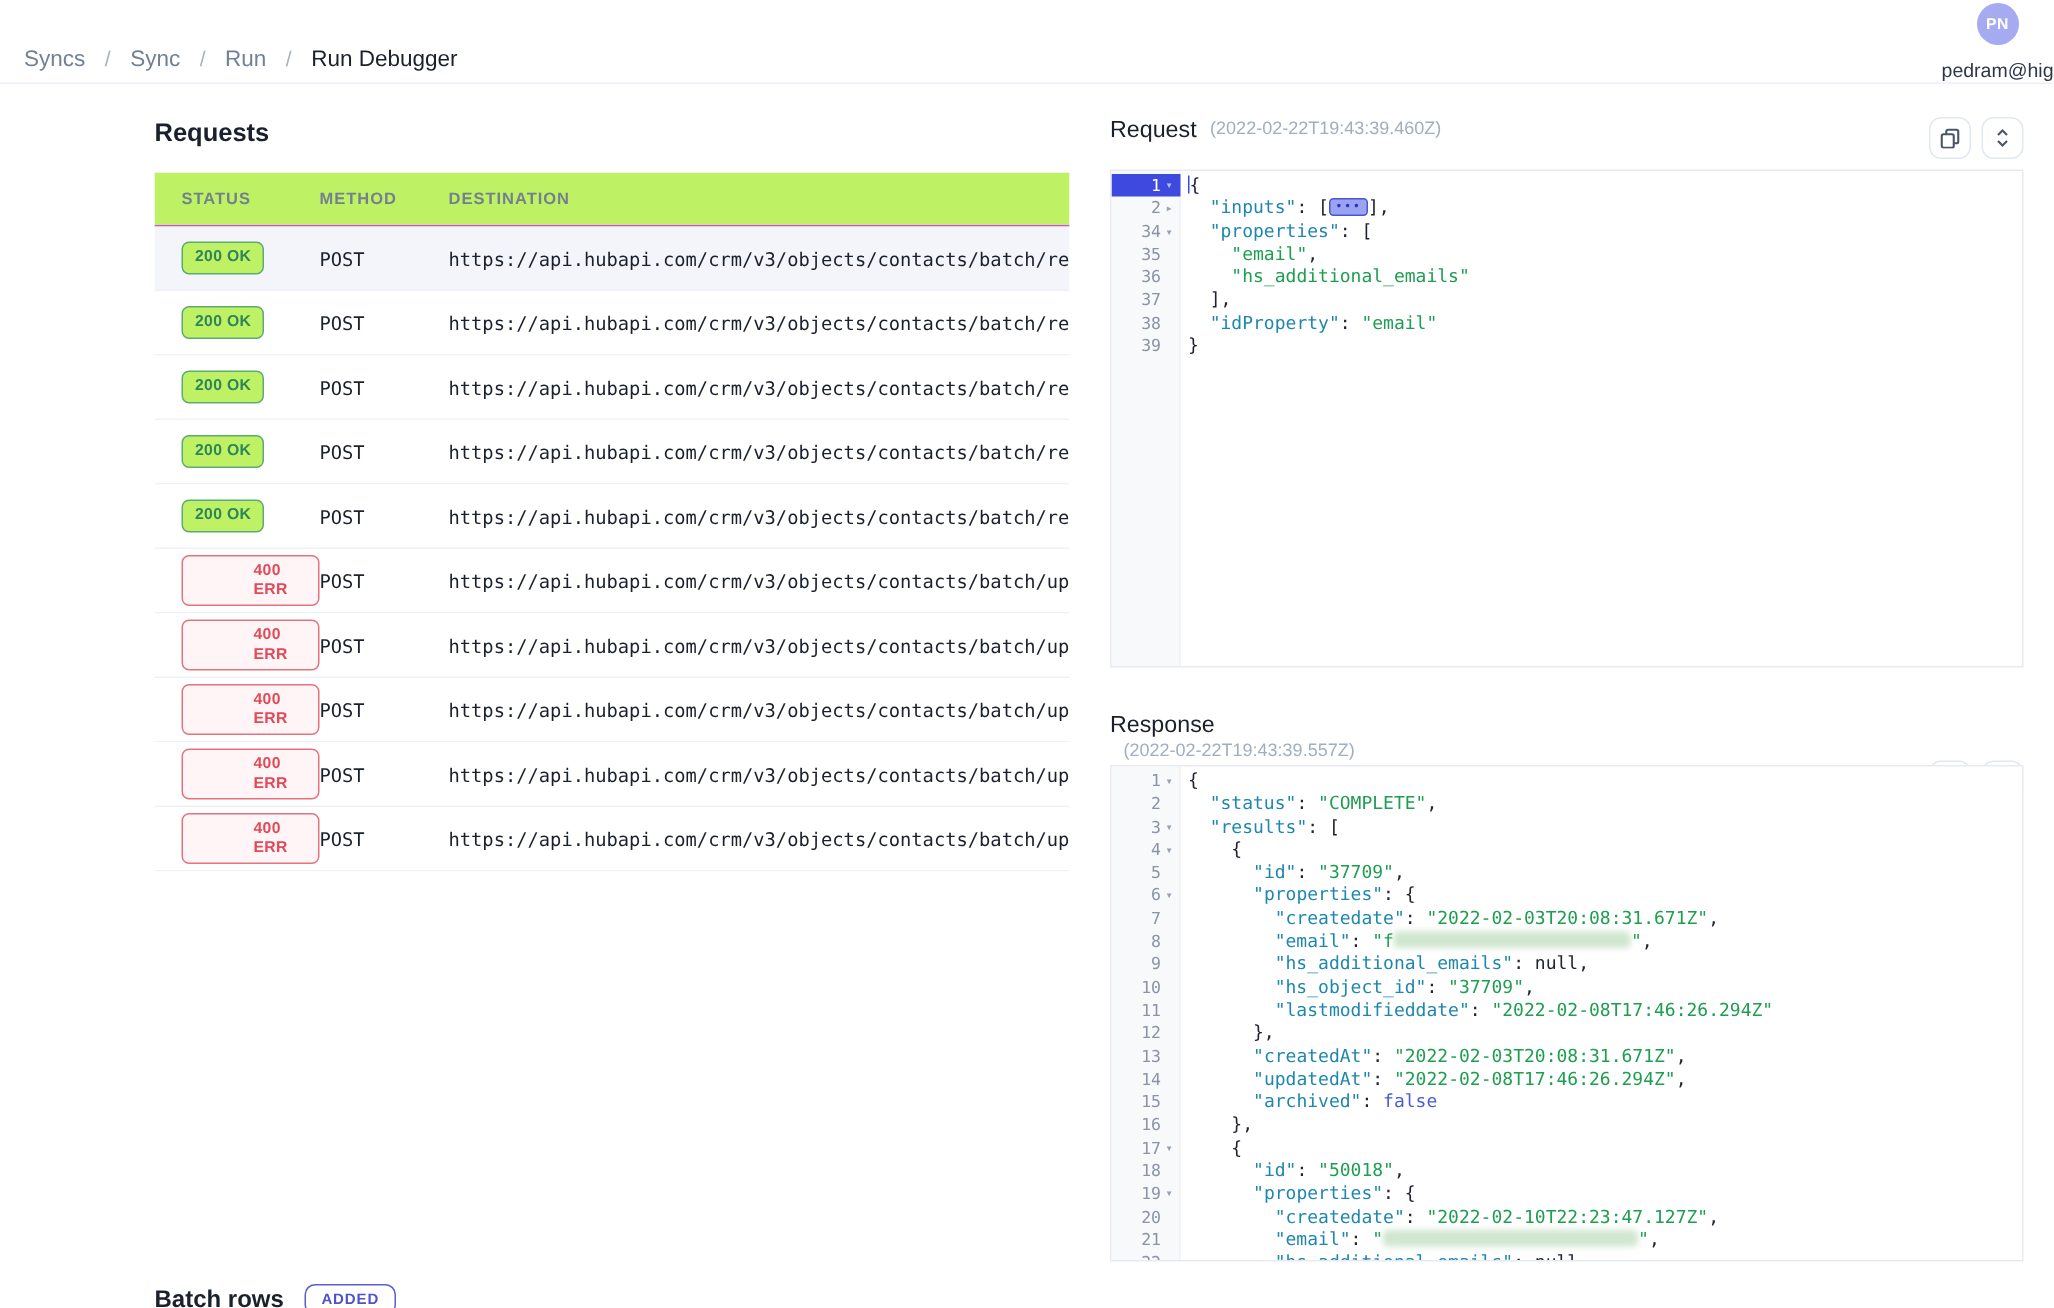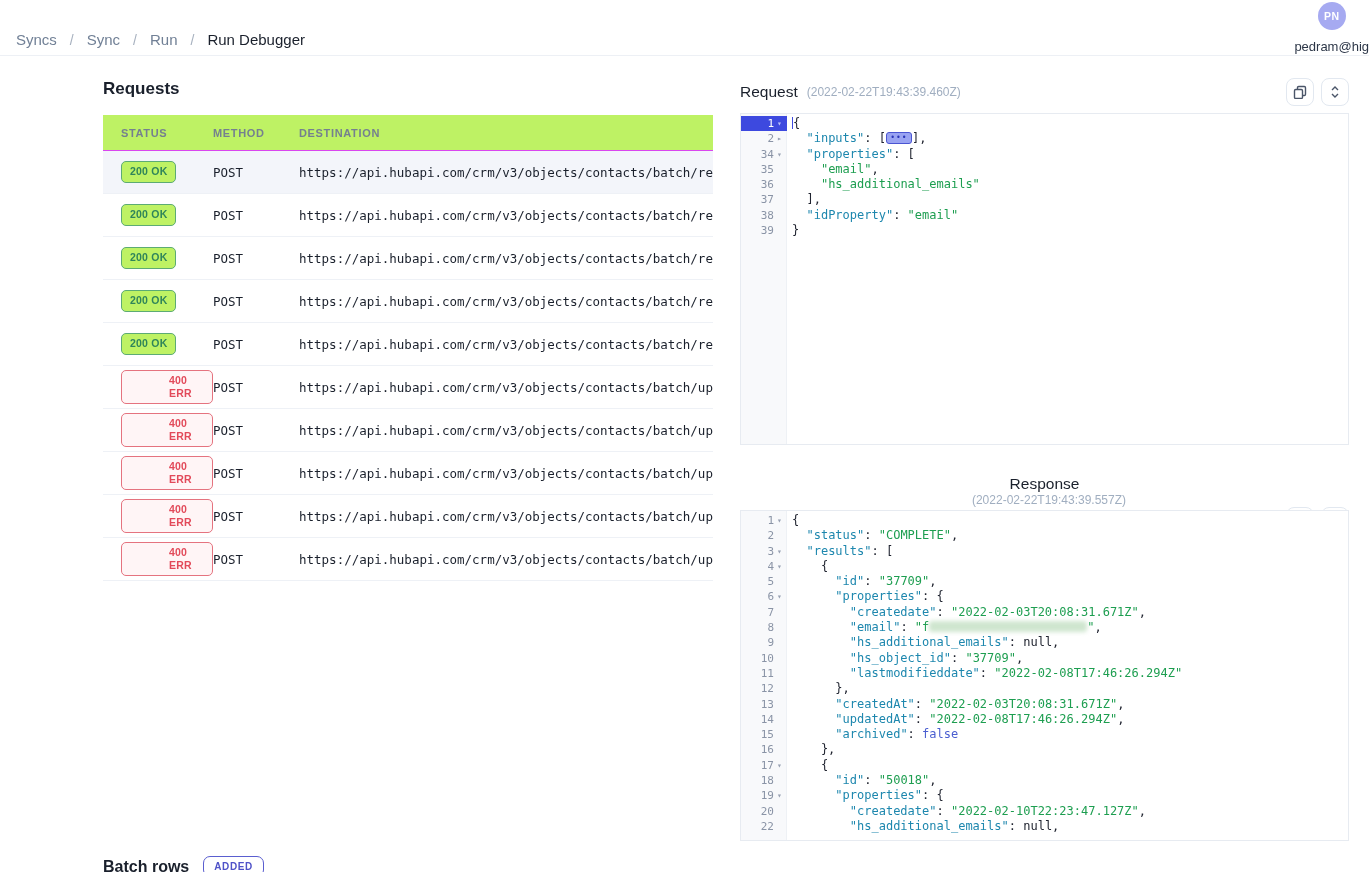--- a/index.html
+++ b/index.html
@@ -2,21 +2,21 @@
 <html><head>
 <meta charset="utf-8">
 <style>
   * { margin:0; padding:0; box-sizing:border-box; }
   html,body { width:1369px; height:872px; overflow:hidden; background:#fff;
     font-family:"Liberation Sans", sans-serif; color:#1a202c; }
 
   
   .topbar { position:absolute; left:0; top:0; width:1369px; height:56px;
     border-bottom:1px solid #edf0f5; display:flex; align-items:center; padding:0 0 0 16px; background:#fff; }
-  .breadcrumb { display:flex; align-items:center; gap:13px; font-size:15px;margin-top:24px; }
+  .breadcrumb { display:flex; align-items:flex-start; gap:13px; font-size:15px;margin-top:24px; }
   .crumb { color:#718096; cursor:pointer; }
   .crumb.current { color:#1a202c; font-weight:500; cursor:default; }
   .crumb-sep { color:#a7b1bf; font-size:14px; }
   .user-chip { margin-left:auto; display:flex; align-items:center; gap:9px; padding-right:0;flex-direction:column; }
   .avatar { width:28px; height:28px; border-radius:50%; background:#a6aaf1; color:#fff;
     font-size:10.5px; font-weight:bold; display:flex; align-items:center; justify-content:center; letter-spacing:.03em; }
   .user-email { font-size:13px; color:#2d3748; white-space:nowrap; }
 
   
   .requests-title { position:absolute; left:103px; top:79px; font-size:17px; font-weight:600; }
@@ -27,21 +27,21 @@
   .t-row { display:grid; grid-template-columns:92px 86px auto; padding-left:18px; height:43px;
     align-items:center; background:#fff; border-bottom:1px solid #eef1f6; cursor:pointer; }
   .t-row.selected { background:#f3f5fa; }
   .badge { display:inline-block; font-size:10.5px; font-weight:600; letter-spacing:.02em;
     padding:3px 8px 3px; border-radius:5px; line-height:1.25; }
   .badge.success { color:#2f855a; background:#bef264; border:1px solid #5cab74; }
   .badge.error   { color:#e24a5a; background:#fff5f6; border:1px solid #e5737f;padding-left:47px; }
   .cell-mono { font-family:"DejaVu Sans Mono", monospace; font-size:12.5px; color:#1a202c; white-space:nowrap; }
 
   
-  .panel-header { position:absolute; width:609px; height:28px; display:flex; align-items:center; }
+  .panel-header { position:absolute; width:609px; height:28px; display:flex; }
   .panel-title { font-size:15.5px; font-weight:500; color:#1a202c; }
   .panel-time { font-size:12px; color:#a0aec0; margin-left:9px; }
   .panel-actions { margin-left:auto; display:flex; gap:7px; }
   .icon-btn { width:28px; height:28px; border:1px solid #e2e8f0; border-radius:8px; background:#fff;
     display:flex; align-items:center; justify-content:center; cursor:pointer; }
   .icon-btn svg { stroke:#4a5568; fill:none; stroke-width:1.4; }
 
   .editor { position:absolute; width:609px; border:1px solid #e7ebf1; background:#fff; overflow:hidden; }
   .gutter-strip { position:absolute; left:0; top:0; bottom:0; width:46px; background:#f8f9fb; border-right:1px solid #eef1f5; }
   .code-scroll { position:relative; padding-top:2px; }
@@ -388,20 +388,27 @@
       </div>
       <div class="code-line">
         <div class="gutter">
           <span class="lnum">20</span>
           <span class="fold"></span>
         </div>
         <div class="code-content"><span class="tk-p">        </span><span class="tk-k">"createdate"</span><span class="tk-p">: </span><span class="tk-s">"2022-02-10T22:23:47.127Z"</span><span class="tk-p">,</span></div>
       </div>
       <div class="code-line">
         <div class="gutter">
+          <span class="lnum">21</span>
+          <span class="fold"></span>
+        </div>
+        <div class="code-content"><span class="tk-p">        </span><span class="tk-k">"email"</span><span class="tk-p">: </span><span class="tk-s">"</span><span class="tk-r" style="width: 170px;"></span><span class="tk-s">"</span><span class="tk-p">,</span></div>
+      </div>
+      <div class="code-line">
+        <div class="gutter">
           <span class="lnum">22</span>
           <span class="fold"></span>
         </div>
         <div class="code-content"><span class="tk-p">        </span><span class="tk-k">"hs_additional_emails"</span><span class="tk-p">: </span><span class="tk-a">null</span><span class="tk-p">,</span></div>
       </div>
     </div>
 </div>
 
 <div class="batch-rows">
   <span class="batch-title">Batch rows</span>

